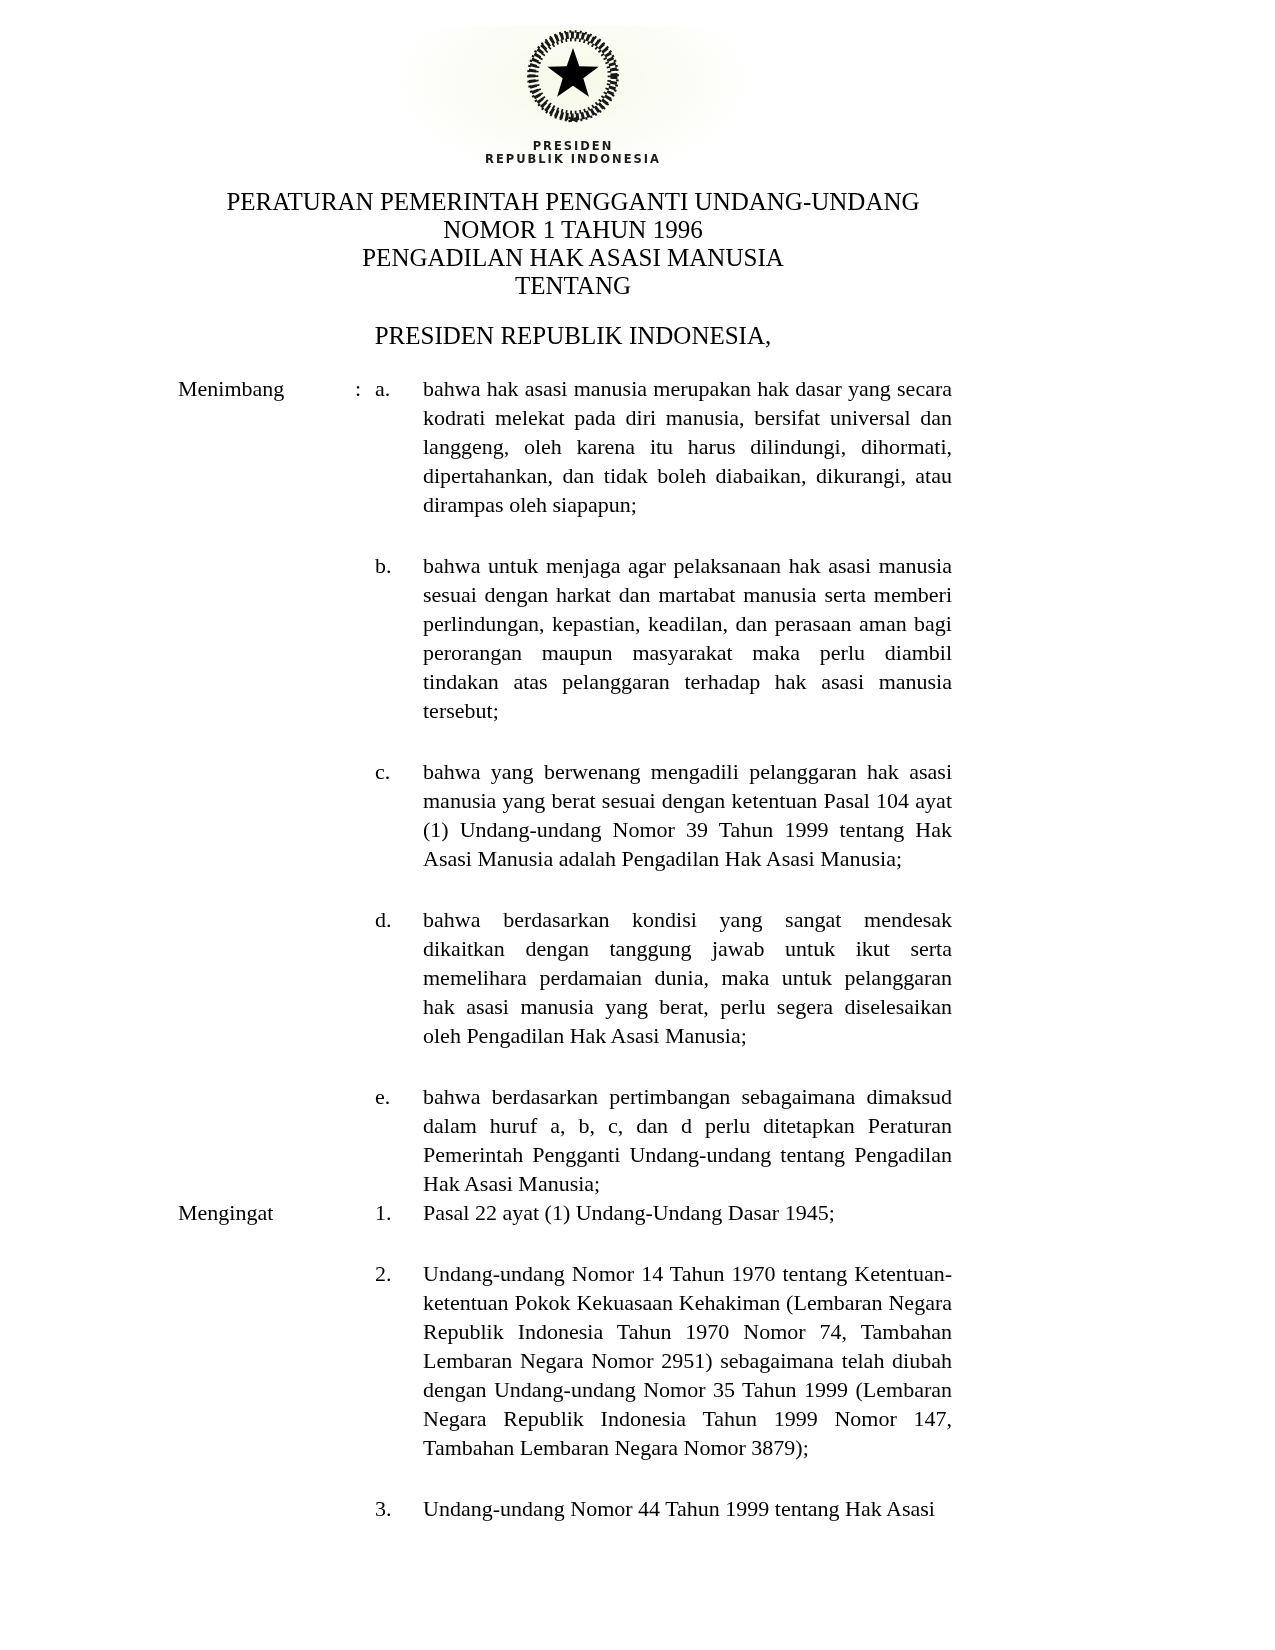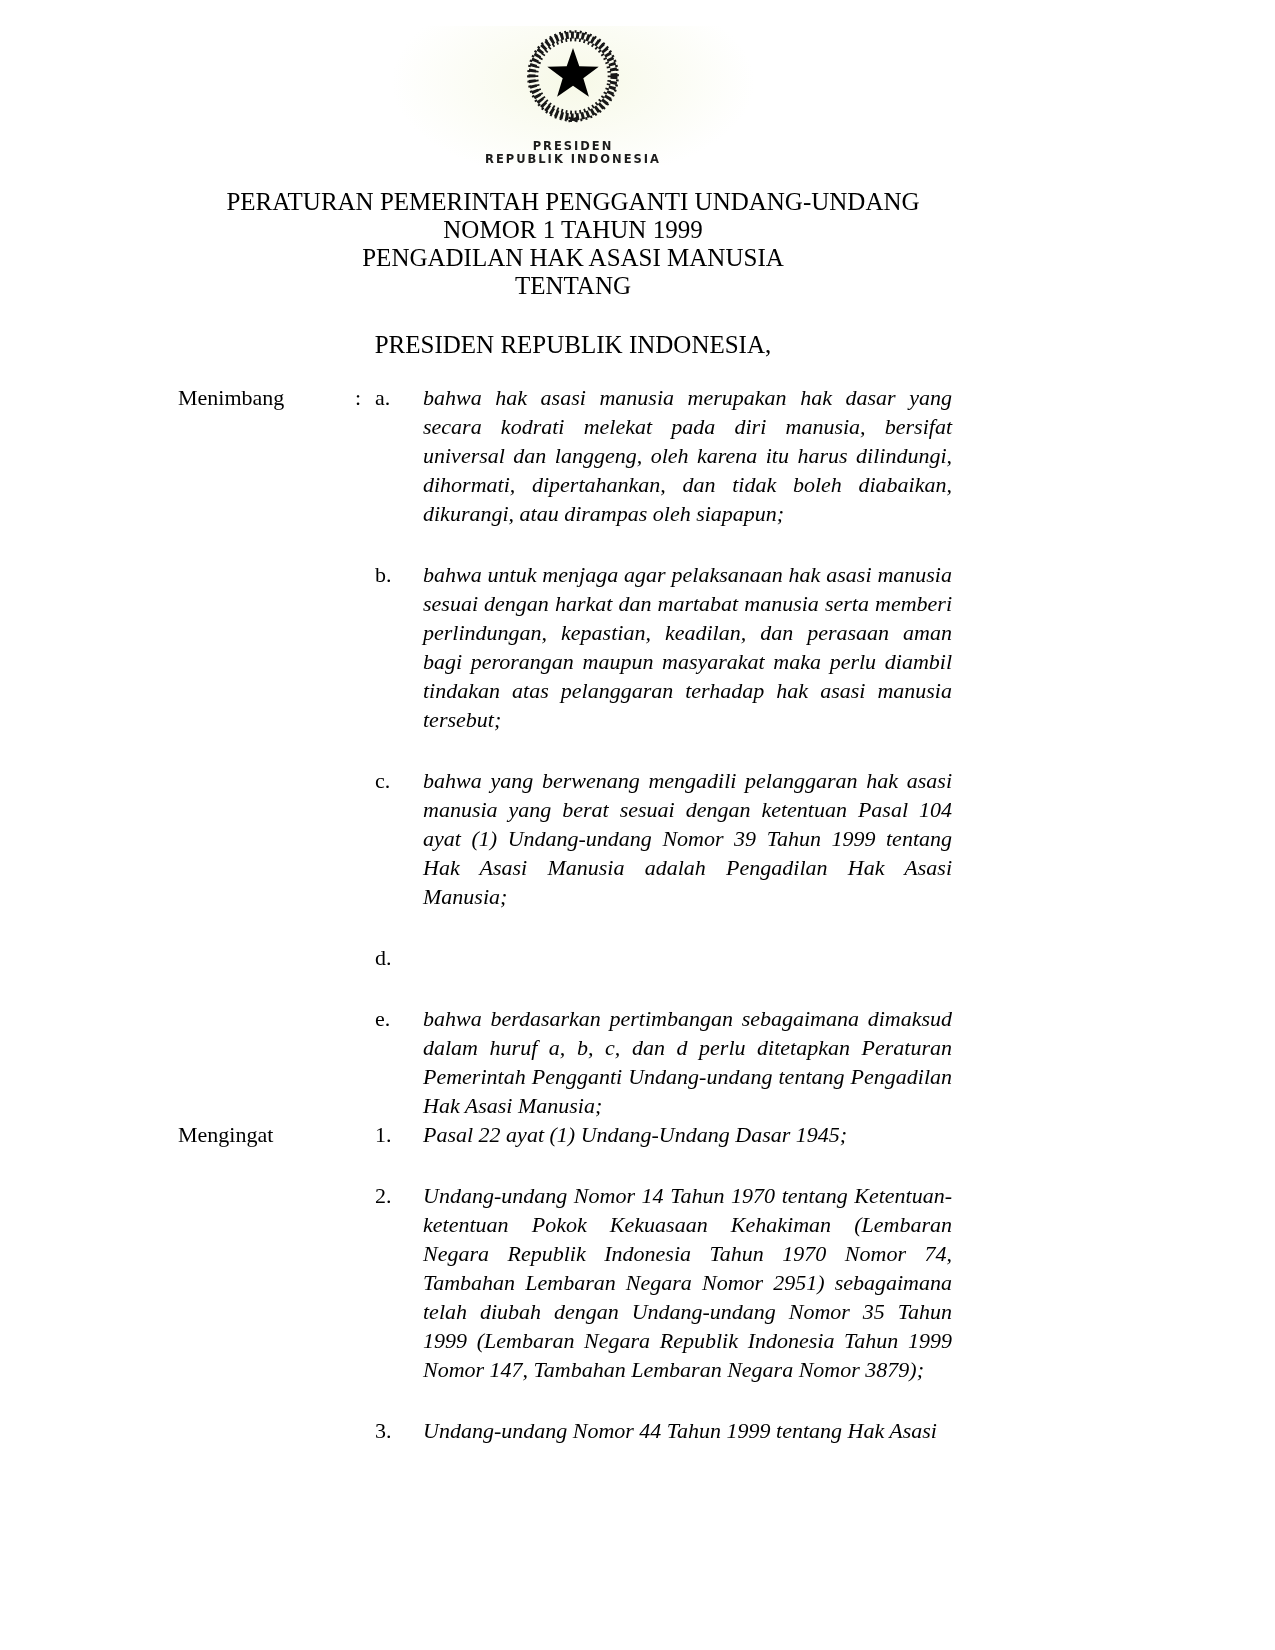--- a/index.html
+++ b/index.html
@@ -32,42 +32,41 @@
     color: #1c1c1c;
   }
   
   .title-block {
     margin-top: 22px;
     text-align: center;
     font-size: 25px;
     line-height: 28px;
   }
   .salutation {
-    margin-top: 31px;
+    margin-top: 22px;
     text-align: center;
     font-size: 25px;
     line-height: 28px;
   }
   
   .clauses { margin-top: 24px; font-size: 22px; line-height: 29px; }
   .clause-item {
     display: grid;
     grid-template-columns: 177px 20px 48px 1fr;
     margin: 0 16px 32px 0;
   }
   .clause-item:last-child { margin-bottom: 0; }
   .col-label   { grid-column: 1; }
   .col-colon   { grid-column: 2; }
   .col-marker  { grid-column: 3; }
   .col-text    {
     grid-column: 4;
     margin: 0;
     text-align: justify;
     text-justify: inter-word;
-    font-style: italic;
   }
 </style>
 </head>
 <body>
 
 <div class="page">
 
   <div class="seal-area">
     <svg class="seal-svg" width="100" height="100" viewBox="0 0 100 100" aria-hidden="true">
       <circle cx="50" cy="50" r="41" fill="none" stroke="#181818" stroke-width="7" stroke-dasharray="3 2.3"></circle>
@@ -77,21 +76,21 @@
       <path d="M45.5 91.5 L54.5 95.5 M54.5 91.5 L45.5 95.5" stroke="#181818" stroke-width="2" fill="none"></path>
     </svg>
     <div class="seal-caption">
       <div>PRESIDEN</div>
       <div>REPUBLIK INDONESIA</div>
     </div>
   </div>
 
   <div class="title-block">
     <div>PERATURAN PEMERINTAH PENGGANTI UNDANG-UNDANG</div>
-    <div>NOMOR 1 TAHUN 1999</div>
+    <div>NOMOR 1 TAHUN 1996</div>
     <div>PENGADILAN HAK ASASI MANUSIA</div>
     <div>TENTANG</div>
   </div>
 
   <div class="salutation">PRESIDEN REPUBLIK INDONESIA,</div>
 
   <div class="clauses">
 
     <section>
       <div class="clause-item">
@@ -109,20 +108,21 @@
       <div class="clause-item">
         <span class="col-label"></span>
           <span class="col-colon"></span>
         <span class="col-marker">c.</span>
         <p class="col-text">bahwa yang berwenang mengadili pelanggaran hak asasi manusia yang berat sesuai dengan ketentuan Pasal 104 ayat (1) Undang-undang Nomor 39 Tahun 1999 tentang Hak Asasi Manusia adalah Pengadilan Hak Asasi Manusia;</p>
       </div>
       <div class="clause-item">
         <span class="col-label"></span>
           <span class="col-colon"></span>
         <span class="col-marker">d.</span>
+        <p class="col-text">bahwa berdasarkan kondisi yang sangat mendesak dikaitkan dengan tanggung jawab untuk ikut serta memelihara perdamaian dunia, maka untuk pelanggaran hak asasi manusia yang berat, perlu segera diselesaikan oleh Pengadilan Hak Asasi Manusia;</p>
       </div>
       <div class="clause-item">
         <span class="col-label"></span>
           <span class="col-colon"></span>
         <span class="col-marker">e.</span>
         <p class="col-text">bahwa berdasarkan pertimbangan sebagaimana dimaksud dalam huruf a, b, c, dan d perlu ditetapkan Peraturan Pemerintah Pengganti Undang-undang tentang Pengadilan Hak Asasi Manusia;</p>
       </div>
     </section>
 
     <section>

